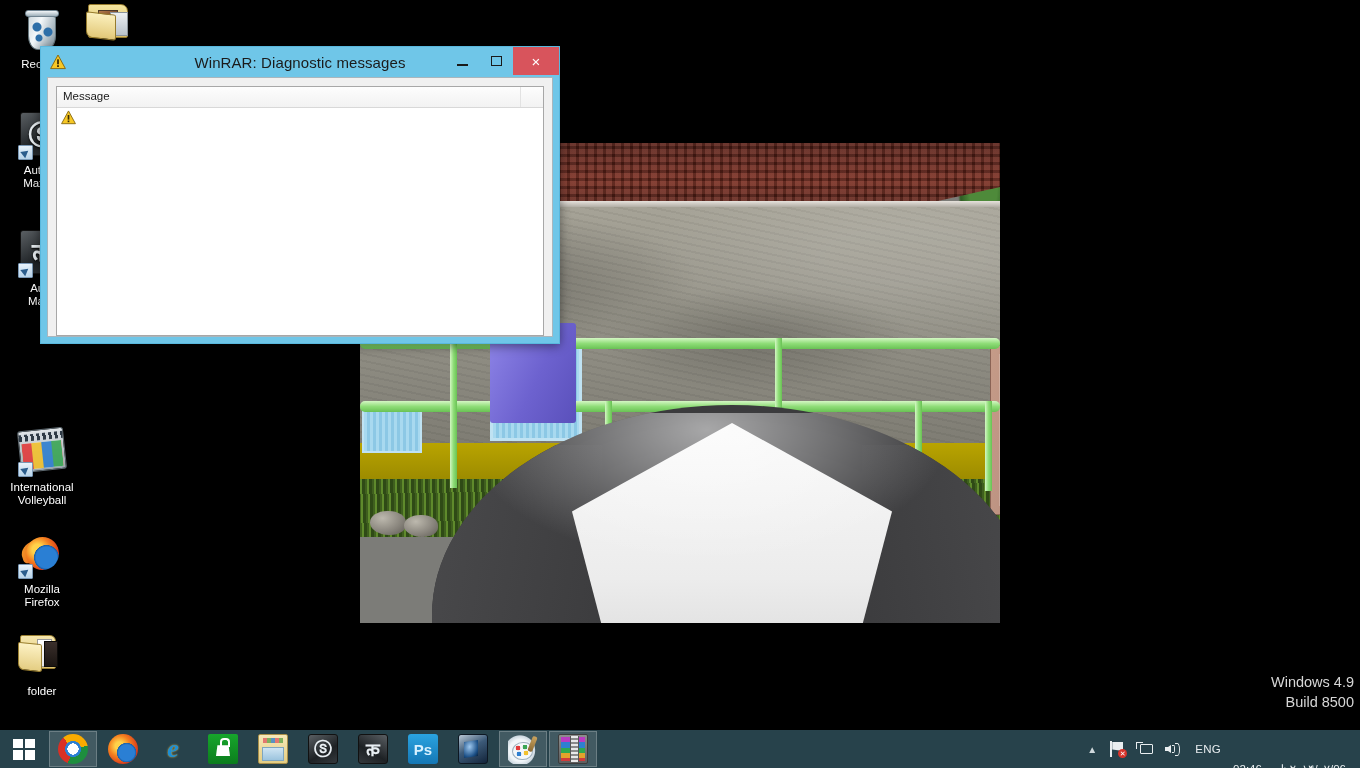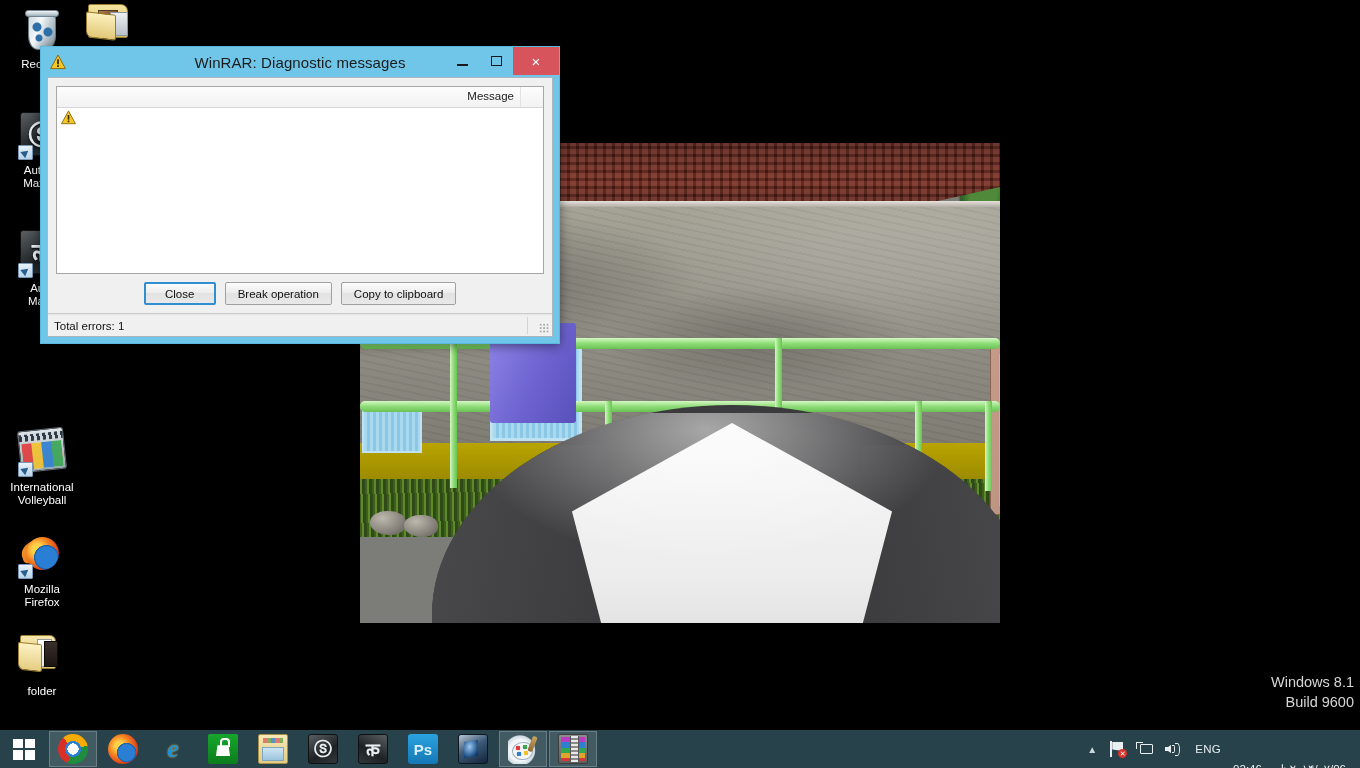--- a/index.html
+++ b/index.html
@@ -385,21 +385,21 @@
     height: 21px;
     background: linear-gradient(#fdfdfd,#f2f2f2);
     border-bottom: 1px solid #d8d8d8;
     font-size: 11.5px;
     color: #1a1a1a;
   }
   #lv-header .col {
     padding: 3px 6px;
     border-right: 1px solid #e2e2e2;
   }
-  #lv-header .col.msg { flex: 1; text-align: right; }
+  #lv-header .col.msg { flex: 1; }
   #lv-header .col.spare { width: 22px; border-right: none; }
   .lv-row {
     display: flex; align-items: center;
     gap: 4px;
     padding: 2px 4px;
     font-size: 11.5px;
     color: #000;
     white-space: nowrap;
   }
   .lv-row .rowicon { width: 15px; height: 15px; flex: none; }
@@ -780,22 +780,22 @@
     <div class="ball">
       <div class="edge-l"></div>
       <div class="edge-r"></div>
       <div class="pent-top"></div>
 
       <div class="hi"></div>
     </div>
   </div>
 
   <div id="watermark">
-    <div>Windows 8.1</div>
-    <div>Build 9600</div>
+    <div>Windows 4.9</div>
+    <div>Build 8500</div>
   </div>
 
   <div id="dialog">
 
     <div id="titlebar">
       <div class="tb-icon">
         <svg viewBox="0 0 16 16" width="16" height="16">
           <polygon points="8,1 15.4,14.6 0.6,14.6" fill="#f7c825" stroke="#8a6b12" stroke-width="1" stroke-linejoin="round"></polygon>
           <rect x="7.1" y="5.3" width="1.8" height="5" fill="#3a2c05"></rect>
           <rect x="7.1" y="11.2" width="1.8" height="1.8" fill="#3a2c05"></rect>
@@ -824,31 +824,21 @@
           <span class="rowicon">
             <svg viewBox="0 0 16 16" width="15" height="15">
               <polygon points="8,1 15.4,14.6 0.6,14.6" fill="#f7c825" stroke="#8a6b12" stroke-width="1" stroke-linejoin="round"></polygon>
               <rect x="7.1" y="5.3" width="1.8" height="5" fill="#3a2c05"></rect>
               <rect x="7.1" y="11.2" width="1.8" height="1.8" fill="#3a2c05"></rect>
             </svg>
           </span>
         </div>
       </div>
 
-      <div id="btnbar">
-        <button class="dlg-btn default">Close</button>
-        <button class="dlg-btn">Break operation</button>
-        <button class="dlg-btn">Copy to clipboard</button>
-      </div>
-
-      <div id="statusbar">
-        <span>Total errors: 1</span>
-        <span class="sep"></span>
-        <span class="grip"></span>
-      </div>
+
 
     </div>
   </div>
 
   <div id="taskbar">
 
     <div id="start">
       <div class="winlogo">
         <i></i>
           <i></i>

